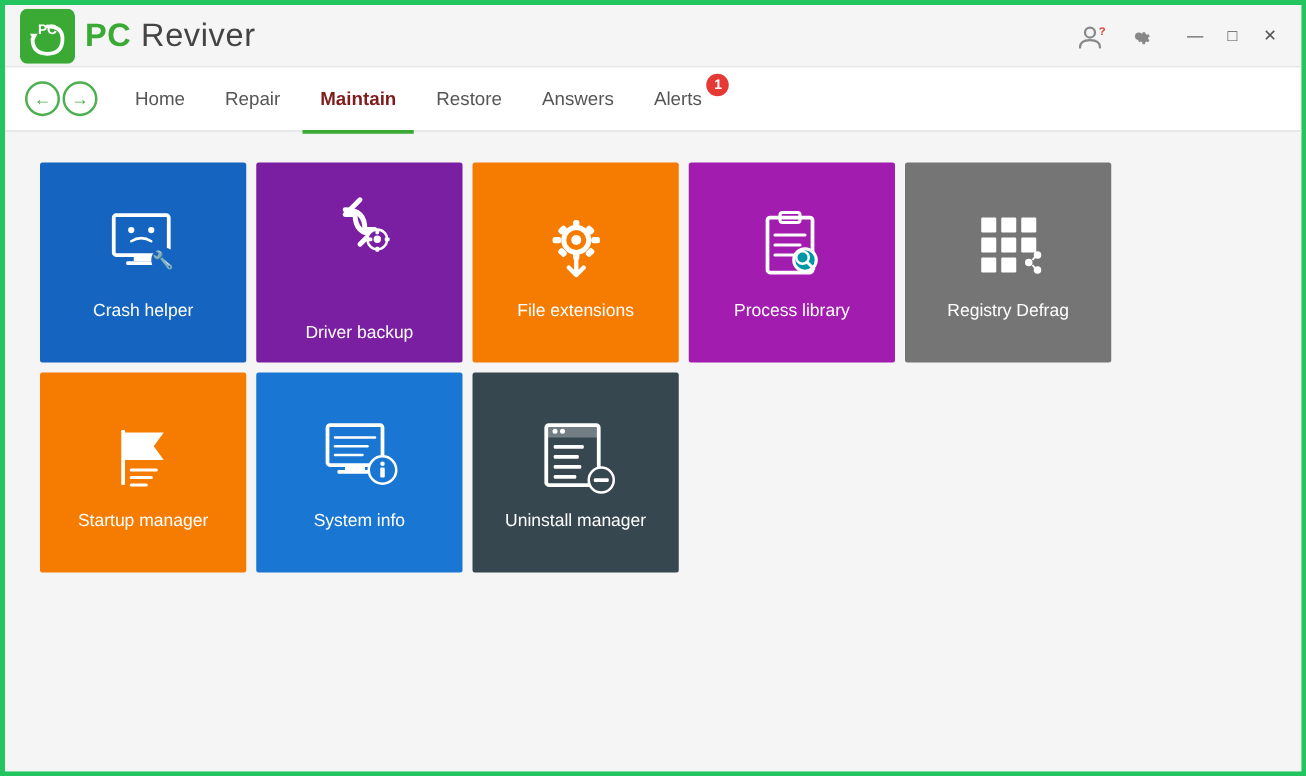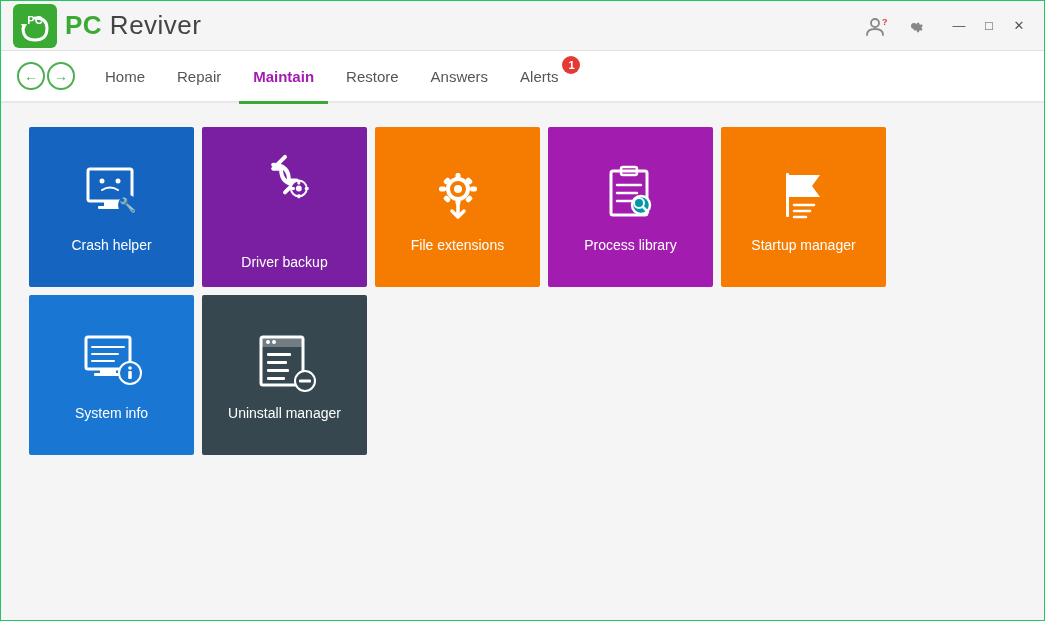--- a/index.html
+++ b/index.html
@@ -8,21 +8,21 @@
       height: 621px;
       background: #f0f0f0;
       font-family: 'Segoe UI', Arial, sans-serif;
       overflow: hidden;
     }
 
     .window {
       width: 1045px;
       height: 621px;
       background: #ffffff;
-      border: 1px solid #22c55e;
+      border: 4px solid #22c55e;
       display: flex;
       flex-direction: column;
     }
 
     
     .title-bar {
       background: #f5f5f5;
       height: 50px;
       display: flex;
       align-items: center;
@@ -129,21 +129,21 @@
       align-items: center;
       justify-content: center;
       font-size: 15px;
       color: #555;
       cursor: pointer;
       position: relative;
       font-weight: 400;
     }
 
     .nav-item.active {
-      color: #a21caf;
+      color: #7f1d1d;
       font-weight: 600;
     }
 
     .nav-item.active::after {
       content: '';
       position: absolute;
       bottom: -2px;
       left: 0;
       right: 0;
       height: 3px;
@@ -359,20 +359,40 @@
           <line x1="18" y1="32" x2="38" y2="32" stroke="white" stroke-width="2.5" stroke-linecap="round"></line>
           <line x1="18" y1="40" x2="34" y2="40" stroke="white" stroke-width="2.5" stroke-linecap="round"></line>
 
           <circle cx="42" cy="44" r="9" fill="#0097a7" stroke="white" stroke-width="2.5"></circle>
           <circle cx="40" cy="42" r="5" fill="none" stroke="white" stroke-width="2"></circle>
           <line x1="44" y1="46" x2="49" y2="51" stroke="white" stroke-width="2.5" stroke-linecap="round"></line>
         </svg>
         <span class="tile-label">Process library</span>
       </div>
 
+      <div class="tile tile-gray">
+        <svg viewBox="0 0 64 64" xmlns="http://www.w3.org/2000/svg">
+
+          <rect x="10" y="10" width="12" height="12" rx="1" fill="white"></rect>
+          <rect x="26" y="10" width="12" height="12" rx="1" fill="white"></rect>
+          <rect x="42" y="10" width="12" height="12" rx="1" fill="white"></rect>
+          <rect x="10" y="26" width="12" height="12" rx="1" fill="white"></rect>
+          <rect x="26" y="26" width="12" height="12" rx="1" fill="white"></rect>
+          <rect x="42" y="26" width="12" height="12" rx="1" fill="white"></rect>
+          <rect x="10" y="42" width="12" height="12" rx="1" fill="white"></rect>
+          <rect x="26" y="42" width="12" height="12" rx="1" fill="white"></rect>
+
+          <circle cx="48" cy="46" r="3" fill="white"></circle>
+          <circle cx="55" cy="52" r="3" fill="white"></circle>
+          <circle cx="55" cy="40" r="3" fill="white"></circle>
+          <line x1="51" y1="44" x2="53" y2="41.5" stroke="white" stroke-width="1.5"></line>
+          <line x1="51" y1="48" x2="53" y2="50.5" stroke="white" stroke-width="1.5"></line>
+        </svg>
+        <span class="tile-label">Registry Defrag</span>
+      </div>
 
       <div class="tile tile-orange2">
         <svg viewBox="0 0 64 64" xmlns="http://www.w3.org/2000/svg">
 
           <rect x="14" y="12" width="3" height="44" rx="1" fill="white"></rect>
 
           <path d="M17 14 L48 14 L40 25 L48 36 L17 36 Z" fill="white"></path>
 
           <line x1="22" y1="44" x2="42" y2="44" stroke="white" stroke-width="2.5" stroke-linecap="round"></line>
           <line x1="22" y1="50" x2="38" y2="50" stroke="white" stroke-width="2.5" stroke-linecap="round"></line>

